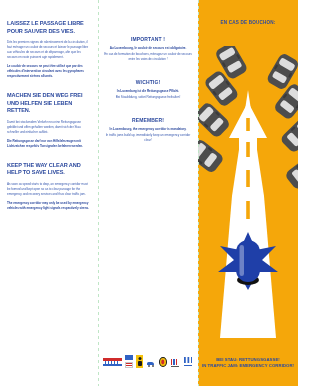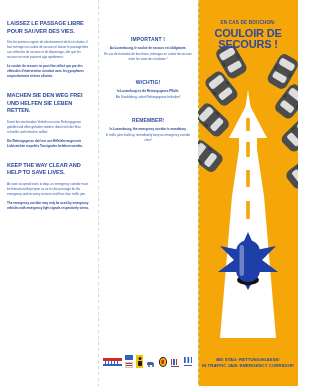--- a/index.html
+++ b/index.html
@@ -244,21 +244,20 @@
     </div>
 
   </div>
 
   <div class="fold f2"></div>
 
   <div class="panel panel-right">
 
     <div class="headline">
       <div class="eyebrow">EN CAS DE BOUCHON:</div>
-      <div class="title">COULOIR DE SECOURS !</div>
     </div>
 
     <svg class="scene" viewBox="0 0 100 292">
       <defs>
         <g id="car">
 
           <rect x="0" y="0" width="21" height="33" rx="5.5" ry="6.5" fill="#4d4d4d"></rect>
           <rect x="2.6" y="4.5" width="15.8" height="7.5" rx="2.4" fill="#e9e9e9" opacity="0.92"></rect>
           <rect x="3.4" y="19.5" width="14.2" height="7" rx="2.2" fill="#e9e9e9" opacity="0.92"></rect>
           <rect x="1.2" y="13.5" width="2.2" height="5" rx="1" fill="#3a3a3a"></rect>

